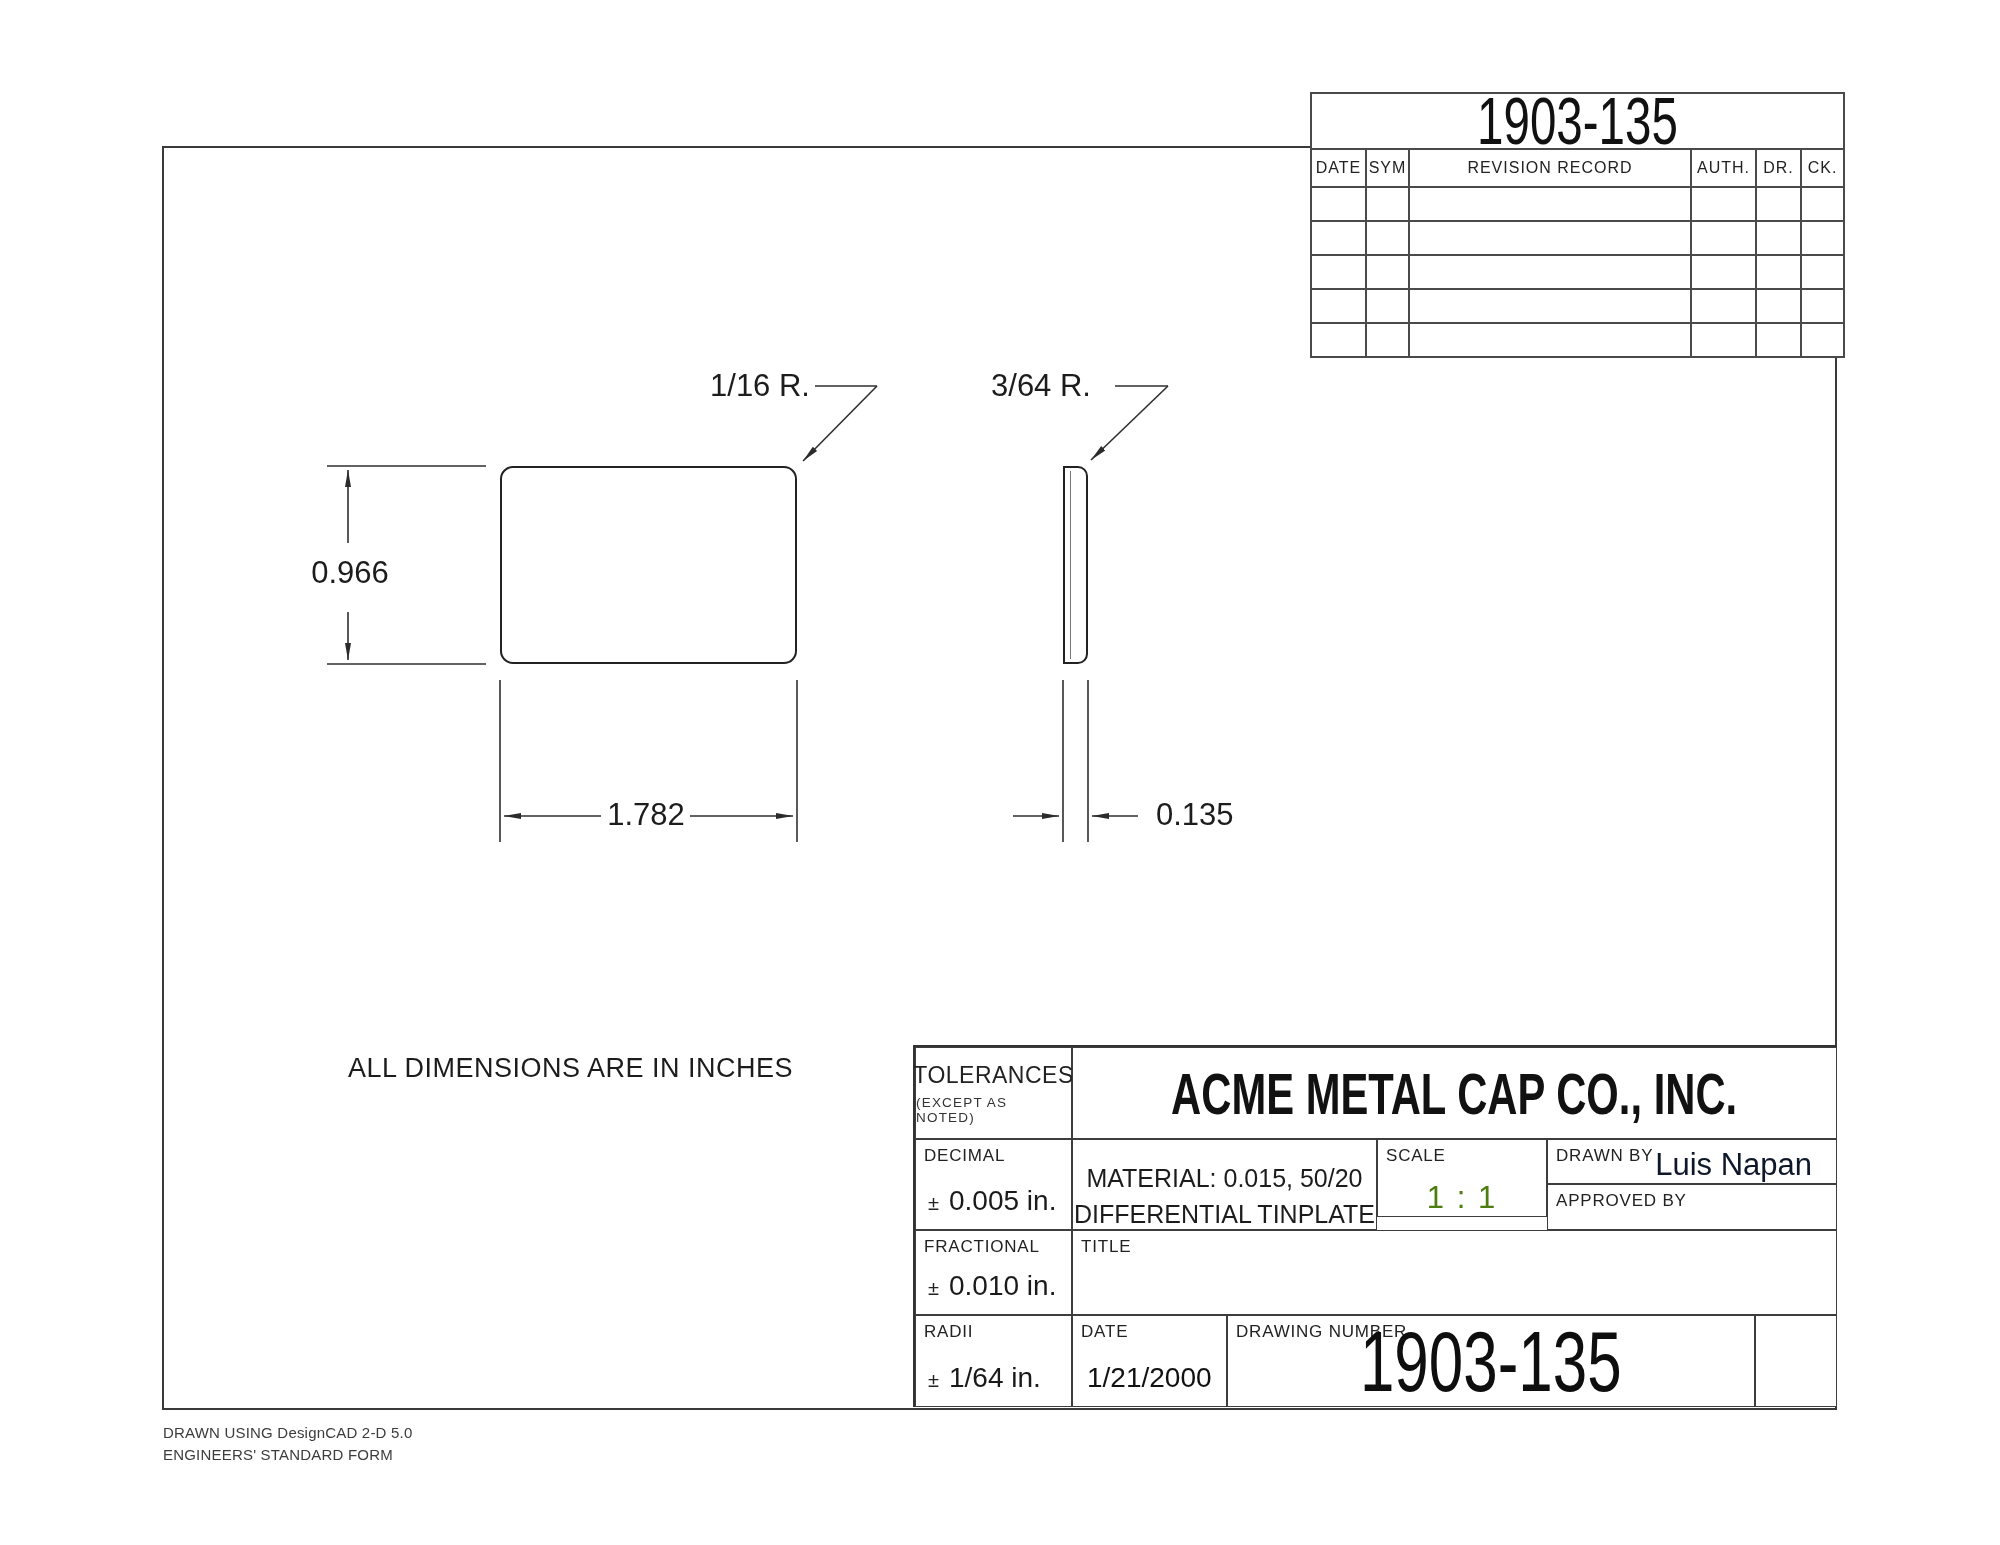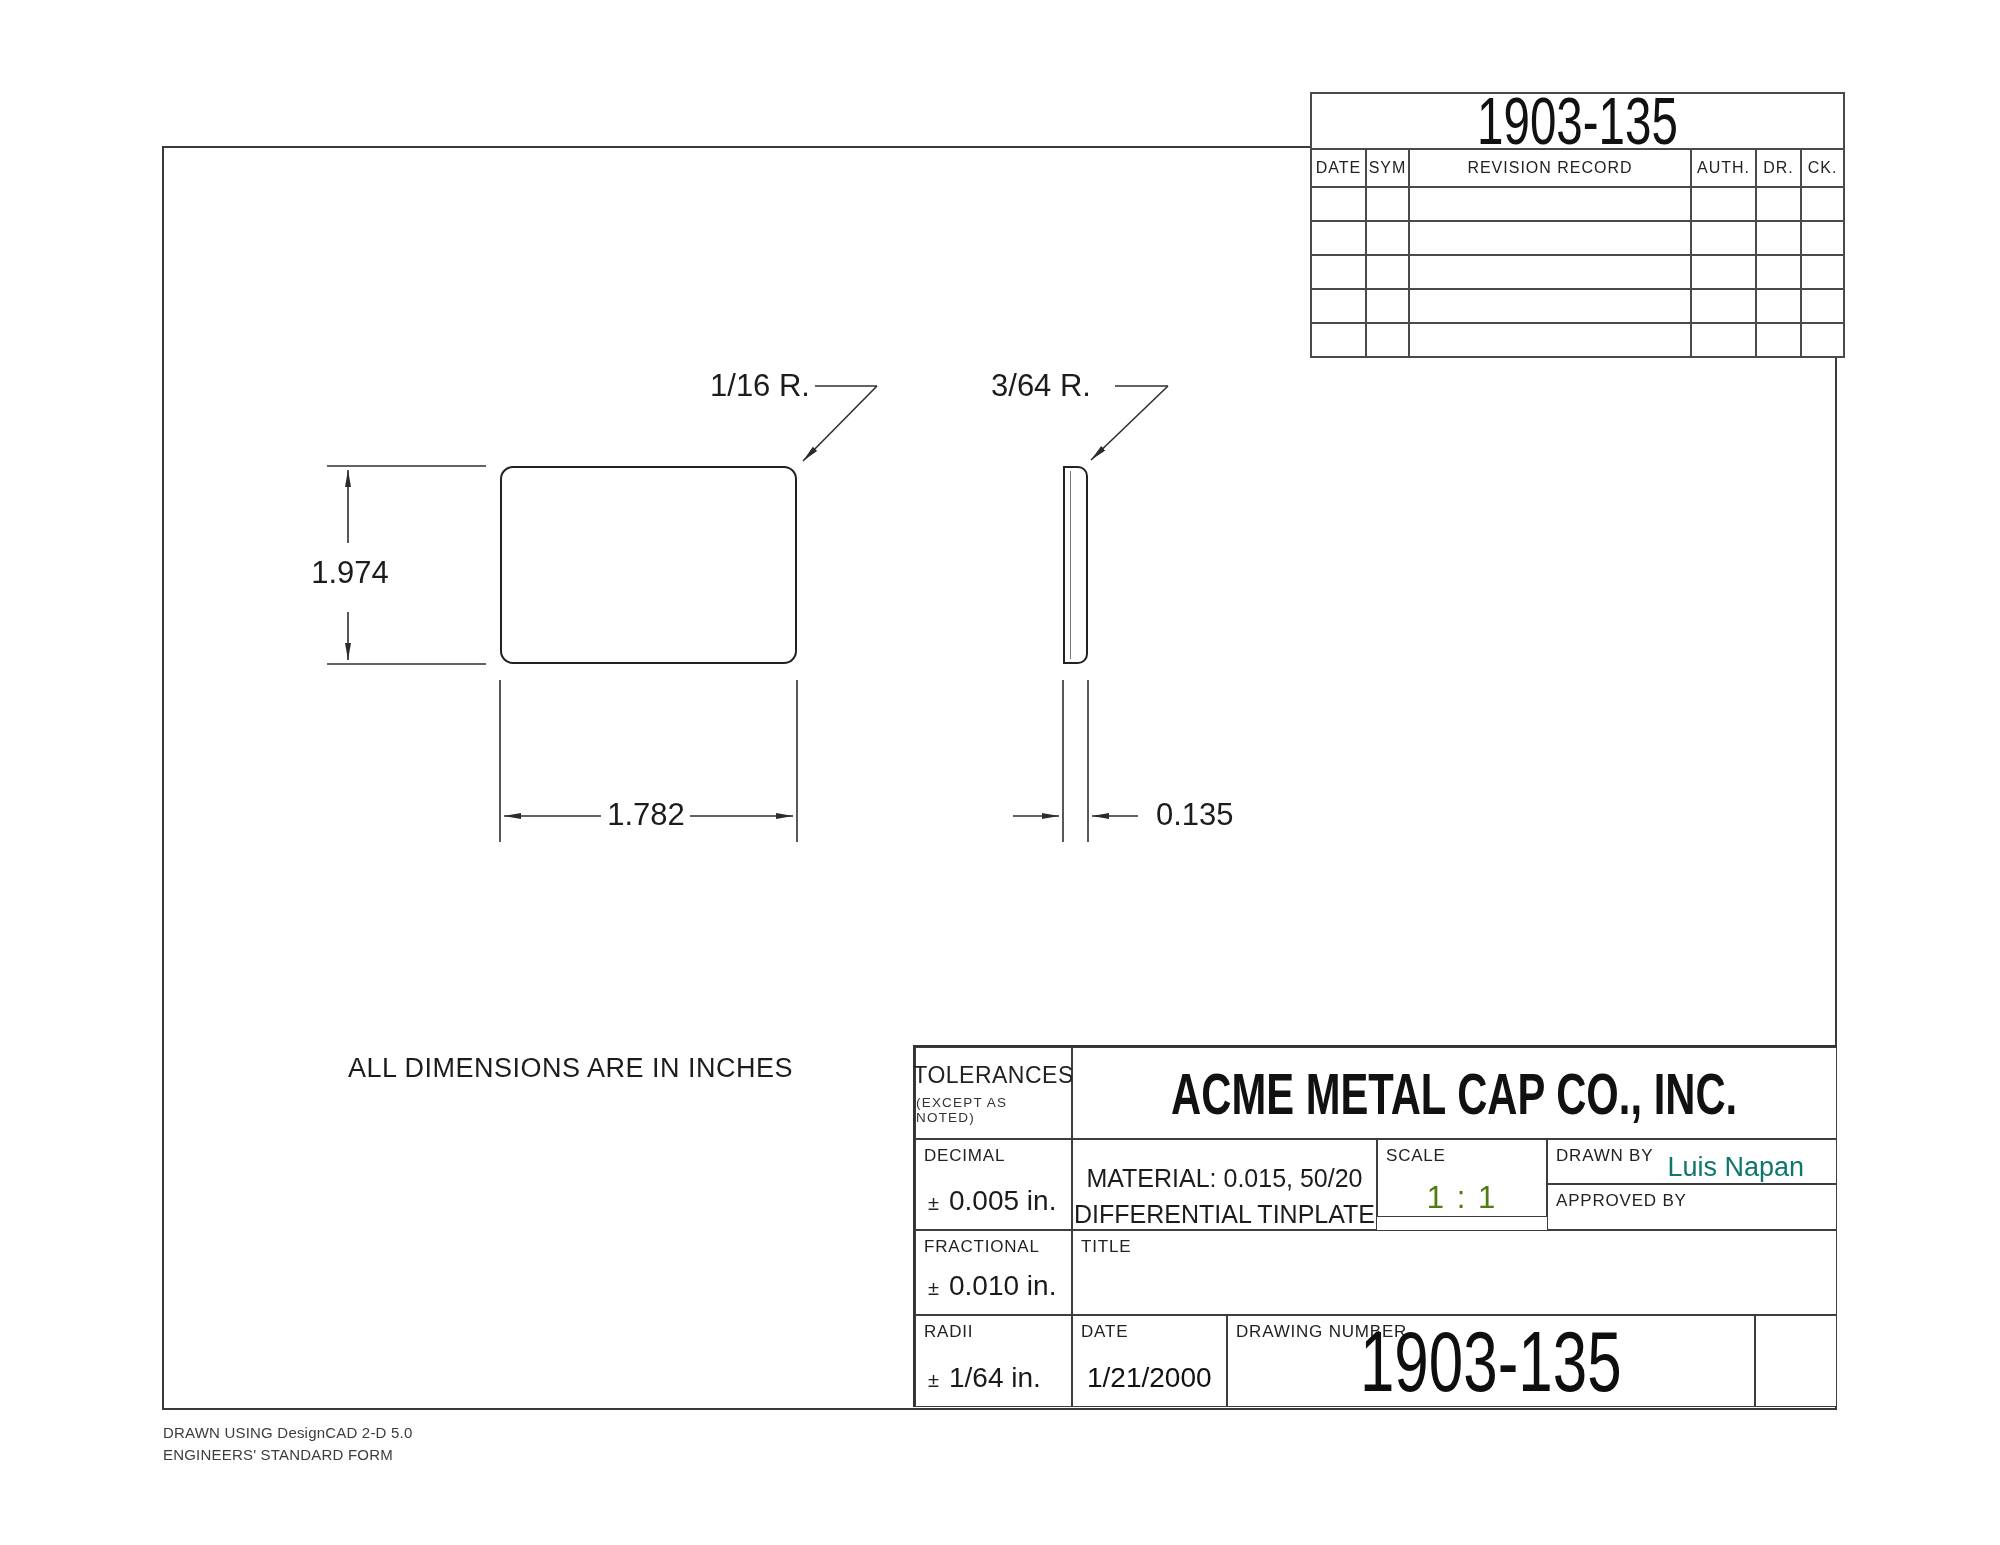--- a/index.html
+++ b/index.html
@@ -69,21 +69,21 @@
   .tol-main{font-size:23px;letter-spacing:0.5px;color:#222;}
   .tol-sub{font-size:13.5px;letter-spacing:1.2px;color:#333;}
   .company-wrap{width:100%;height:100%;display:flex;align-items:center;justify-content:center;}
   .company-text{font-size:58px;font-weight:700;color:#111;white-space:nowrap;}
   .pmrow{position:absolute;left:12px;bottom:12px;display:flex;align-items:baseline;gap:10px;white-space:nowrap;}
   .pm{font-size:20px;color:#222;}
   .pmval{font-size:28px;color:#1a1a1a;}
   .mat-wrap{width:100%;height:100%;display:flex;flex-direction:column;align-items:center;justify-content:flex-end;gap:7px;}
   .mat-line{font-size:25px;color:#1c1c1c;white-space:nowrap;}
   .scale-val{position:absolute;left:0;right:0;top:52%;text-align:center;font-size:31px;color:#4d7c0f;letter-spacing:2px;}
-  .drawn-val{position:absolute;right:32px;bottom:0px;font-size:27px;color:#0f766e;white-space:nowrap;}
+  .drawn-val{position:absolute;right:24px;bottom:0px;font-size:31px;color:#0f172a;white-space:nowrap;}
   .date-val{position:absolute;left:14px;bottom:12px;font-size:28px;color:#111;white-space:nowrap;}
   .dwg-wrap{position:absolute;inset:0;display:flex;align-items:center;justify-content:center;}
   .dwg-num{font-size:86px;font-weight:400;color:#0e0e0e;white-space:nowrap;}
 
   
   .footer{
     position:absolute;left:163px;top:1422px;font-size:15px;line-height:1.45;color:#3c3c3c;letter-spacing:0.2px;
   }
 </style>
 </head>
@@ -188,21 +188,21 @@
       <line x1="1138" y1="816" x2="1092" y2="816" marker-end="url(#arr)"></line>
 
       <path d="M815,386 H877"></path>
       <line x1="877" y1="386" x2="803" y2="461" marker-end="url(#arr)"></line>
 
       <path d="M1115,386 H1168"></path>
       <line x1="1168" y1="386" x2="1091" y2="460" marker-end="url(#arr)"></line>
     </g>
   </svg>
 
-  <div class="dim ctr" style="left:350px;top:573px;">1.974</div>
+  <div class="dim ctr" style="left:350px;top:573px;">0.966</div>
   <div class="dim ctr" style="left:646px;top:815px;">1.782</div>
   <div class="dim vctr" style="left:1152px;top:815px;">0.135</div>
   <div class="dim ctr" style="left:760px;top:386px;">1/16 R.</div>
   <div class="dim ctr" style="left:1041px;top:386px;">3/64 R.</div>
 
   <div class="note-text">ALL DIMENSIONS ARE IN INCHES</div>
 
   <div class="tblock">
 
     <div class="tc" style="left:0;top:0;width:157px;height:92px;">

